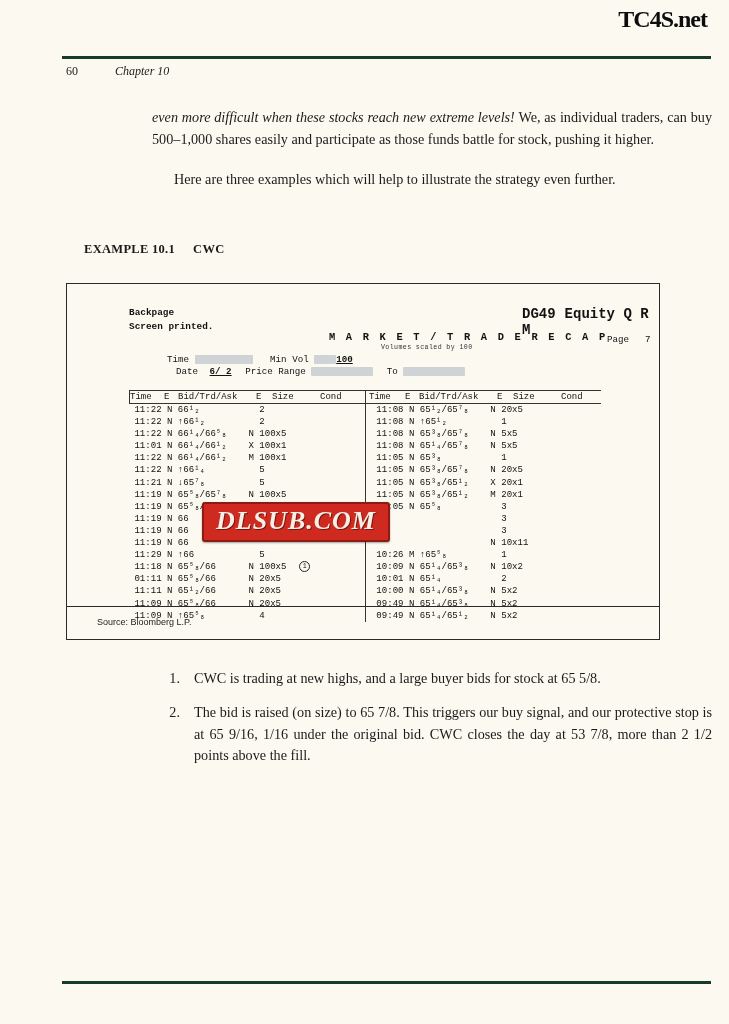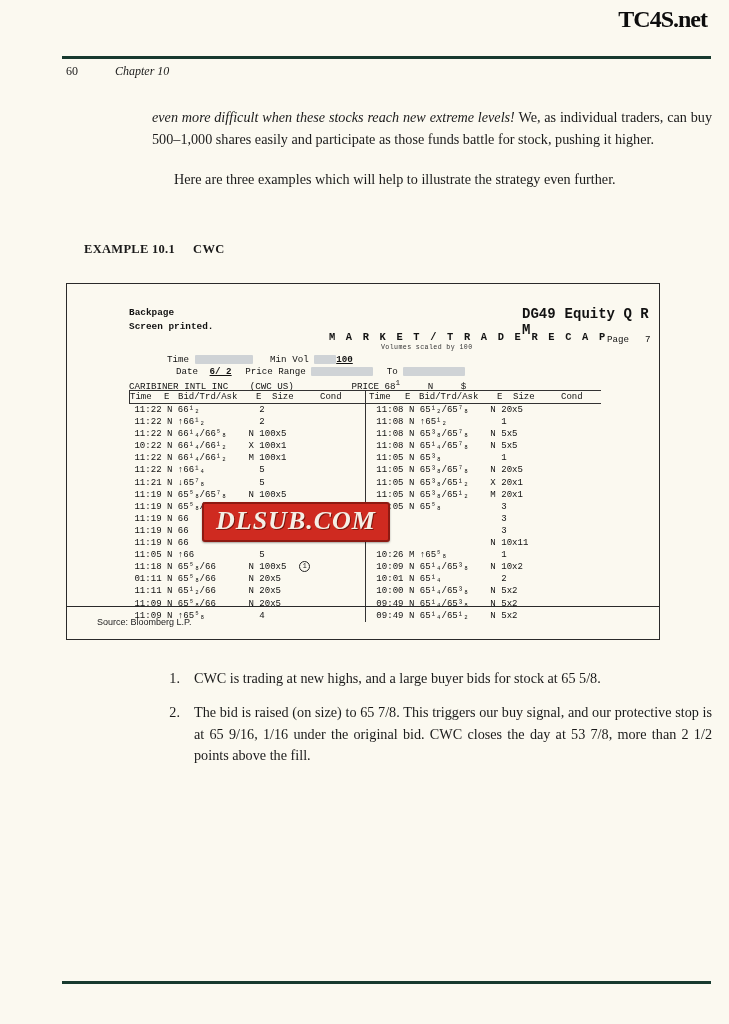--- a/index.html
+++ b/index.html
@@ -200,27 +200,20 @@
 
       <div class="fig-l2">
         <span>Date</span>
         <span class="b u" style="margin-left:6px">6/ 2</span>
         <span style="margin-left:8px">Price Range</span>
         <span class="redact" style="width:62px;"></span>
         <span style="margin-left:8px">To</span>
         <span class="redact" style="width:62px;"></span>
       </div>
 
-      <div class="fig-l3">
-        <span>CARIBINER INTL INC</span>
-        <span style="margin-left:16px">(CWC        US)</span>
-        <span style="margin-left:52px">PRICE 68</span><sup>1</sup>
-        <span style="margin-left:22px">N</span>
-        <span style="margin-left:22px">$</span>
-      </div>
 
       <div class="recap">
         <div class="recap-hdr">
           <div class="halfcol left" style="display:flex">
             <div class="cell" style="width:34px">Time</div>
             <div class="cell" style="width:14px">E</div>
             <div class="cell" style="width:78px">Bid/Trd/Ask</div>
             <div class="cell" style="width:16px">E</div>
             <div class="cell" style="width:48px">Size</div>
             <div class="cell">Cond</div>
@@ -233,30 +226,30 @@
             <div class="cell" style="width:48px">Size</div>
             <div class="cell">Cond</div>
           </div>
         </div>
 
         <div class="split">
           <div class="halfcol left" id="left-rows">
               <div class="row"> 11:22 N 66¹₂           2      </div>
               <div class="row"> 11:22 N ↑66¹₂          2      </div>
               <div class="row"> 11:22 N 66¹₄/66⁵₈    N 100x5  </div>
-              <div class="row"> 10:22 N 66¹₄/66¹₂    X 100x1  </div>
+              <div class="row"> 11:01 N 66¹₄/66¹₂    X 100x1  </div>
               <div class="row"> 11:22 N 66¹₄/66¹₂    M 100x1  </div>
               <div class="row"> 11:22 N ↑66¹₄          5      </div>
               <div class="row"> 11:21 N ↓65⁷₈          5      </div>
               <div class="row"> 11:19 N 65⁵₈/65⁷₈    N 100x5  </div>
               <div class="row"> 11:19 N 65⁵₈/66¹₂    X 100x1  </div>
               <div class="row"> 11:19 N 66                    </div>
               <div class="row"> 11:19 N 66                    </div>
               <div class="row"> 11:19 N 66                    </div>
-              <div class="row"> 11:05 N ↑66            5      </div>
+              <div class="row"> 11:29 N ↑66            5      </div>
               <div class="row"> 11:18 N 65⁵₈/66      N 100x5  <span class="circled">1</span></div>
               <div class="row"> 01:11 N 65⁵₈/66      N 20x5   </div>
               <div class="row"> 11:11 N 65¹₂/66      N 20x5   </div>
               <div class="row"> 11:09 N 65⁵₈/66      N 20x5   </div>
               <div class="row"> 11:09 N ↑65⁵₈          4      </div>
             </div>
           <div class="halfcol" id="right-rows">
               <div class="row">  11:08 N 65¹₂/65⁷₈    N 20x5   </div>
               <div class="row">  11:08 N ↑65¹₂          1      </div>
               <div class="row">  11:08 N 65³₈/65⁷₈    N 5x5    </div>

